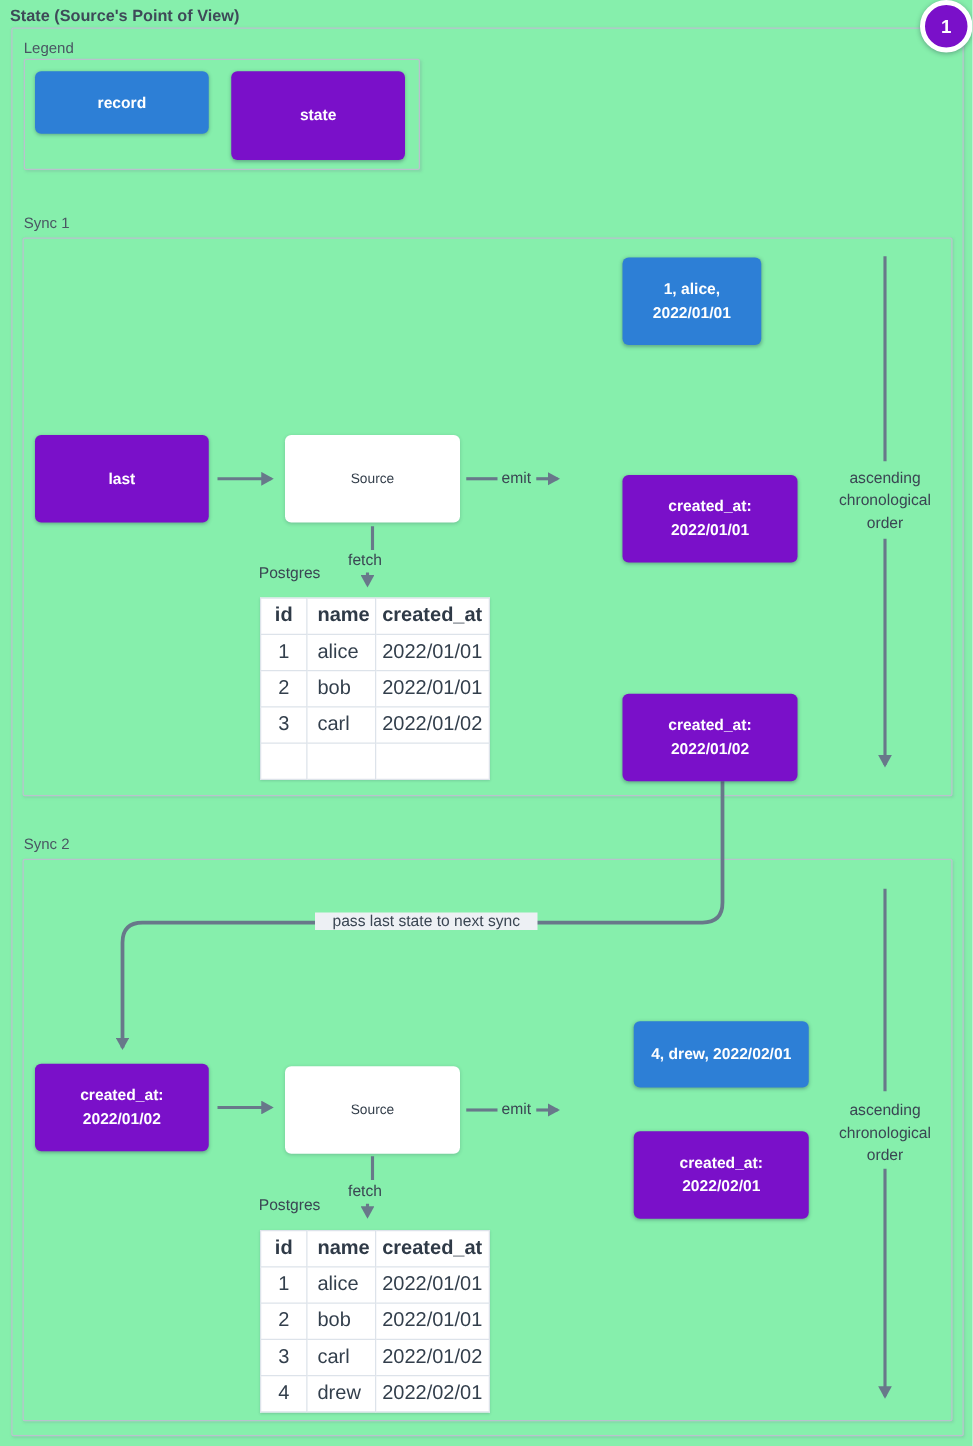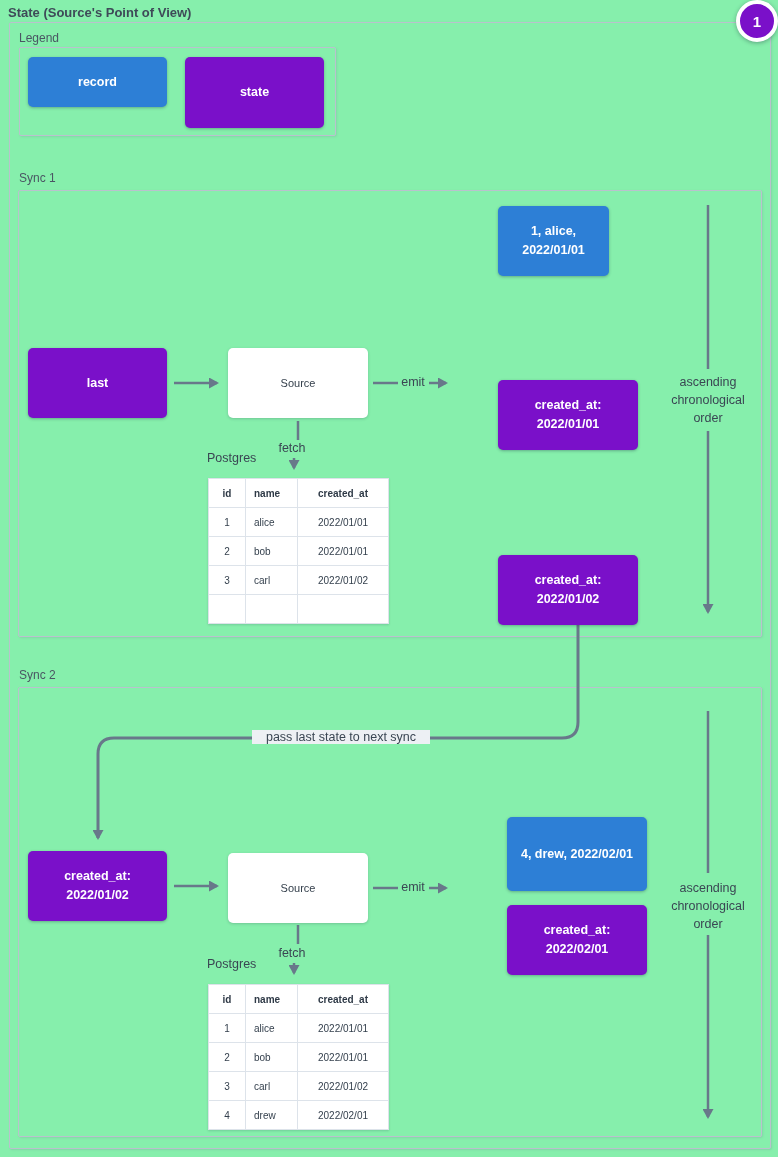--- a/index.html
+++ b/index.html
@@ -57,21 +57,21 @@
   .wire-label{
     font-size:12.5px;color:#3a4653;text-align:center;z-index:4;
   }
   .pass-label{
     background:#edf0f4;padding:0 5px;text-align:center;
   }
   .order-note{line-height:18px;}
   table.pg{
     border-collapse:collapse;
     background:#ffffff;
-    font-size:10px;color:#333f4c;
+    font-size:16px;color:#333f4c;
     box-shadow:0 1px 2px rgba(30,50,70,.18);
     z-index:3;position:absolute;
     table-layout:fixed;
   }
   table.pg td,table.pg th{
     border:1px solid #dde3ea;
     height:28px;padding:0 4px;
     text-align:center;vertical-align:middle;
     overflow:hidden;white-space:nowrap;
   }
@@ -181,21 +181,21 @@
   <div class="abs panel" style="left:18px;top:687px;width:742px;height:448px;"></div>
 
   <div class="abs box state" style="left:28px;top:851px;width:139px;height:70px;">
     <span>created_at:</span>
     <span>2022/01/02</span>
   </div>
   <div class="abs box source" style="left:228px;top:853px;width:140px;height:70px;">Source</div>
 
   <div class="abs wire-label" style="left:396px;top:880px;width:34px;">emit</div>
 
-  <div class="abs box record" style="left:507px;top:817px;width:140px;height:74px;">4, drew, 2022/02/01</div>
+  <div class="abs box record" style="left:507px;top:817px;width:140px;height:53px;">4, drew, 2022/02/01</div>
   <div class="abs box state" style="left:507px;top:905px;width:140px;height:70px;">
     <span>created_at:</span>
     <span>2022/02/01</span>
   </div>
 
   <div class="abs wire-label order-note" style="left:659px;top:879px;width:98px;">ascending chronological order</div>
 
   <div class="abs wire-label" style="left:269px;top:946px;width:46px;">fetch</div>
   <div class="abs wire-label" style="left:207px;top:957px;">Postgres</div>
 

